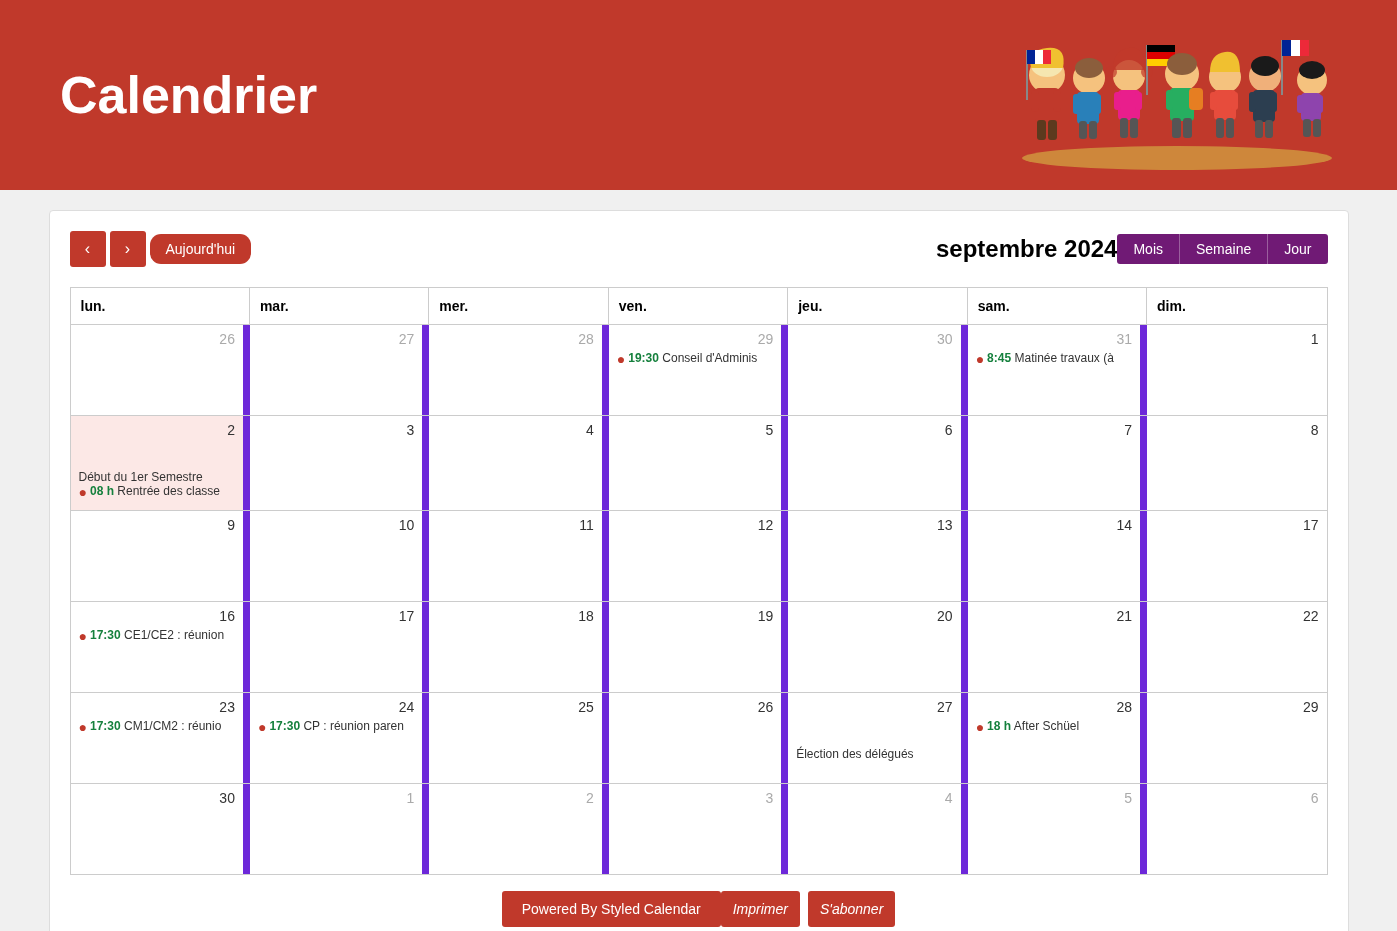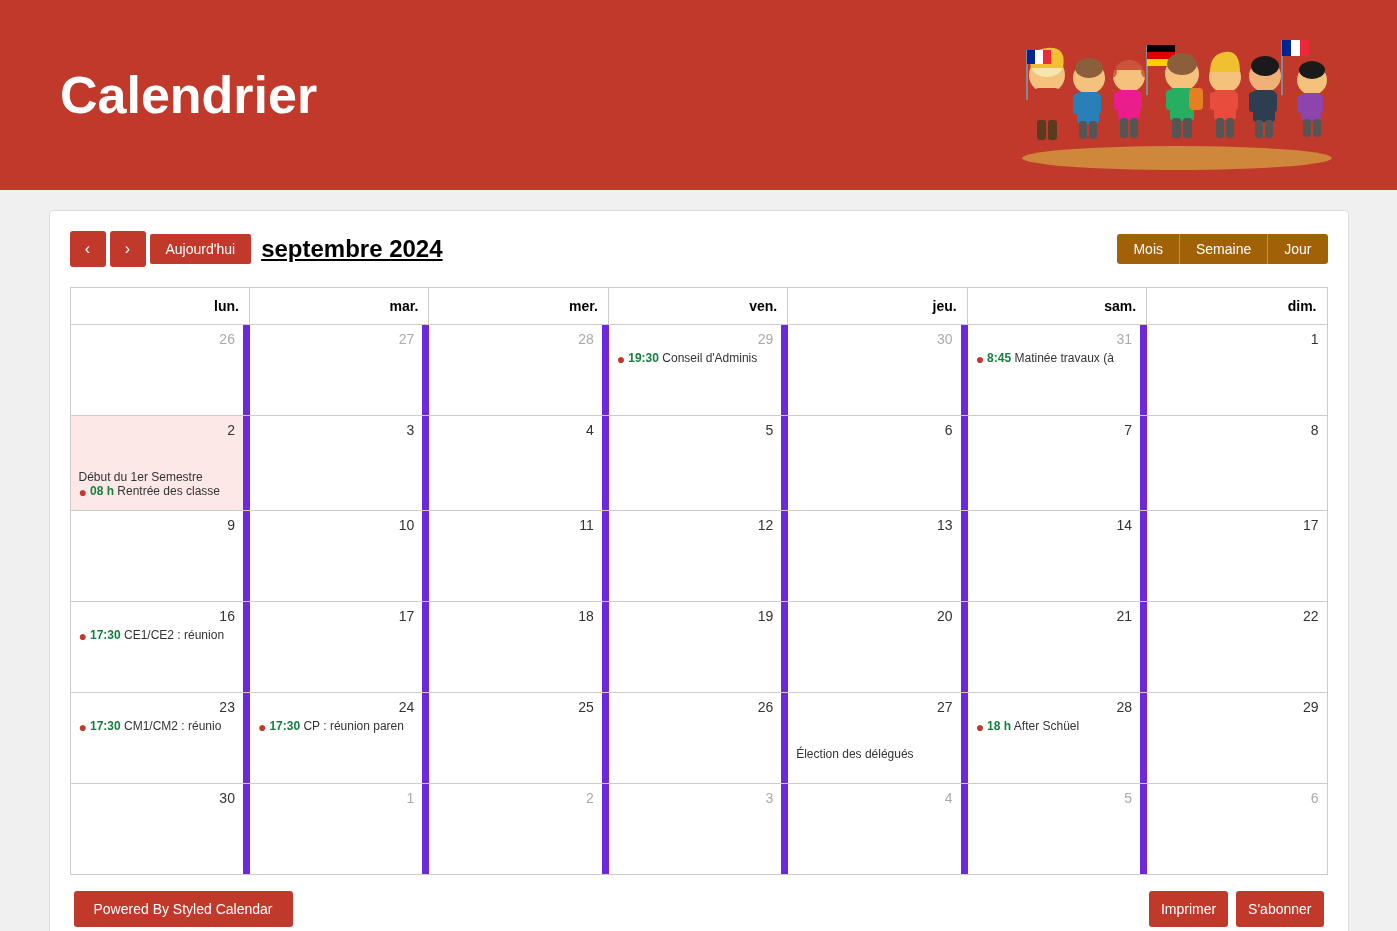--- a/index.html
+++ b/index.html
@@ -52,36 +52,35 @@
       border-radius: 3px;
       margin-right: 4px;
     }
     .today-btn {
       background: #c0392b;
       color: white;
       border: none;
       padding: 7px 16px;
       cursor: pointer;
       font-size: 14px;
-      border-radius: 2px;
+      border-radius: 11px;
       margin-right: 10px;
     }
     .calendar-title {
       flex: 1;
-      text-align: left;
+      text-align: right;
       font-size: 24px;
       font-weight: bold;
-      text-decoration: underline;
     }
     .view-buttons {
       display: flex;
       gap: 0;
     }
     .view-btn {
-      background: #a16207;
+      background: #701a75;
       color: white;
       border: none;
       padding: 7px 16px;
       cursor: pointer;
       font-size: 14px;
     }
     .view-btn:first-child { border-radius: 3px 0 0 3px; }
     .view-btn:last-child { border-radius: 0 3px 3px 0; }
     .view-btn + .view-btn { border-left: 1px solid rgba(255,255,255,0.3); }
 
@@ -90,21 +89,21 @@
       border: 1px solid #ccc;
       border-bottom: none;
     }
     .day-headers {
       display: grid;
       grid-template-columns: repeat(7, 1fr);
       border-bottom: 1px solid #ccc;
     }
     .day-header {
       padding: 10px;
-      text-align: right;
+      text-align: left;
       font-weight: bold;
       font-size: 14px;
       border-right: 1px solid #ccc;
     }
     .day-header:last-child { border-right: none; }
 
     .weeks-container {}
     .week-row {
       display: grid;
       grid-template-columns: repeat(7, 1fr);
@@ -153,21 +152,21 @@
     }
     .event-label {
       font-size: 12px;
       color: #333;
       margin-top: 32px;
     }
 
     
     .footer {
       display: flex;
-      justify-content: space-between;
+      justify-content: center;
       align-items: center;
       margin-top: 16px;
       padding: 0 4px;
     }
     .powered-btn {
       background: #c0392b;
       color: white;
       border: none;
       padding: 10px 20px;
       cursor: pointer;
@@ -179,20 +178,21 @@
       gap: 8px;
     }
     .action-btn {
       background: #c0392b;
       color: white;
       border: none;
       padding: 10px 12px;
       cursor: pointer;
       font-size: 14px;
       border-radius: 3px;
+      font-style: italic;
     }
 
     
     .kids-svg {
       width: 320px;
       height: 150px;
     }
   </style>
 </head>
 <body>

